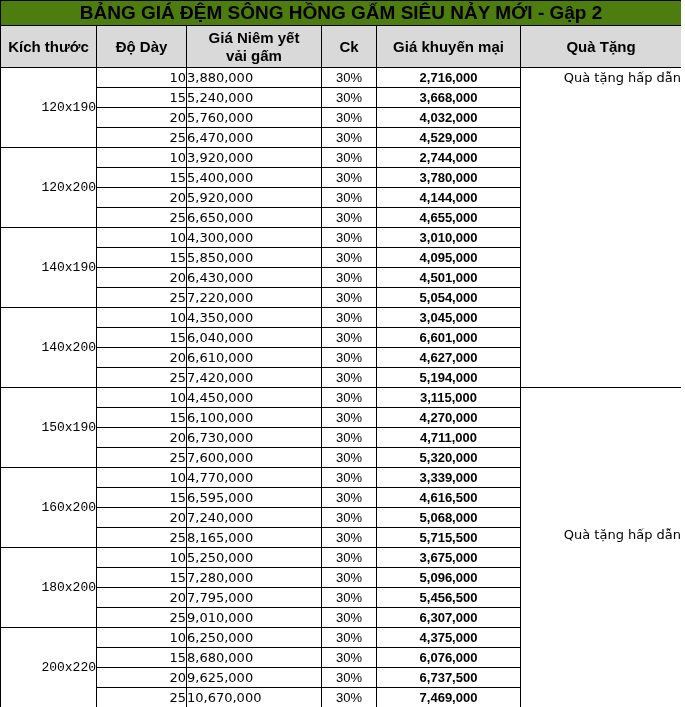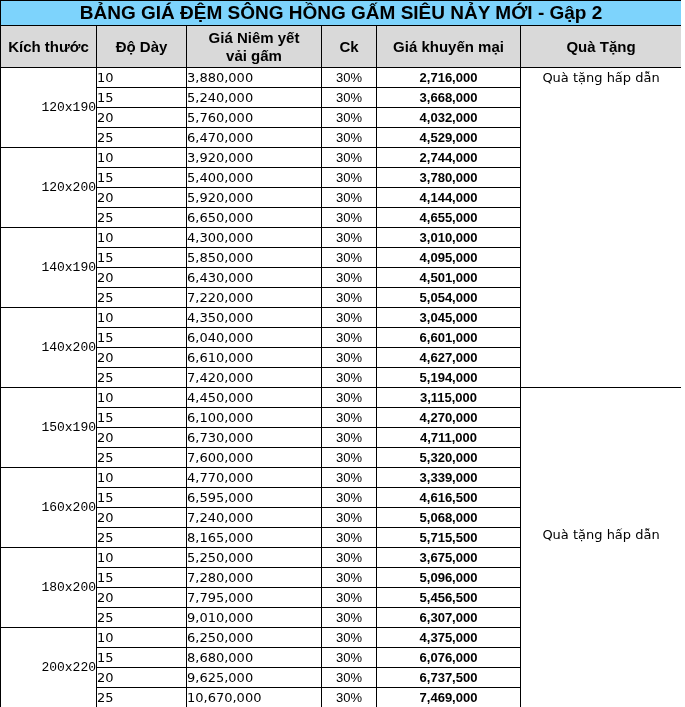--- a/index.html
+++ b/index.html
@@ -13,42 +13,42 @@
     color: #000;
   }
   table.price td, table.price th {
     border: 1px solid #000;
     padding: 0;
     overflow: hidden;
     white-space: nowrap;
   }
   .title-row th {
     height: 24px;
-    background: #7dd3fc;
+    background: #4d7c0f;
     font-size: 19px;
     font-weight: bold;
     text-align: center;
     line-height: 24px;
   }
   .head-row th {
     height: 41px;
     background: #d9d9d9;
     font-size: 15px;
     font-weight: bold;
     text-align: center;
     line-height: 18px;
     white-space: normal;
   }
   tr.data td { height: 19px; font-size: 13px; line-height: 19px; }
   td.size { text-align: right; font-family: Liberation Mono, monospace; font-size: 12px; }
-  td.thick { text-align: left; padding-left: 38px; font-family: "DejaVu Sans", sans-serif; font-size: 12px; }
+  td.thick { text-align: right; padding-left: 38px; font-family: "DejaVu Sans", sans-serif; font-size: 12px; }
   td.listed { padding-right: 18px; font-family: "DejaVu Sans", sans-serif; font-size: 12px; }
   td.ck { text-align: center; font-family: "Liberation Sans", sans-serif; font-size: 14px; margin-top: 40px; }
   td.promo { text-align: center; font-weight: bold; font-size: 14px; font-family: Liberation Sans, sans-serif; }
-  td.gift { text-align: center; vertical-align: top; font-family: "DejaVu Sans", sans-serif; font-size: 12px; padding-top: 50px; }
+  td.gift { text-align: right; vertical-align: top; font-family: "DejaVu Sans", sans-serif; font-size: 12px; padding-top: 50px; }
   td.gift.second { padding-top: 137px; }
   .rightgap { position: absolute; left: 681px; top: 0; width: 4px; height: 707px; background: #fff; }
 </style>
 </head>
 <body>
 
 <table class="price">
   <colgroup>
     <col style="width:96px">
       <col style="width:90px">

